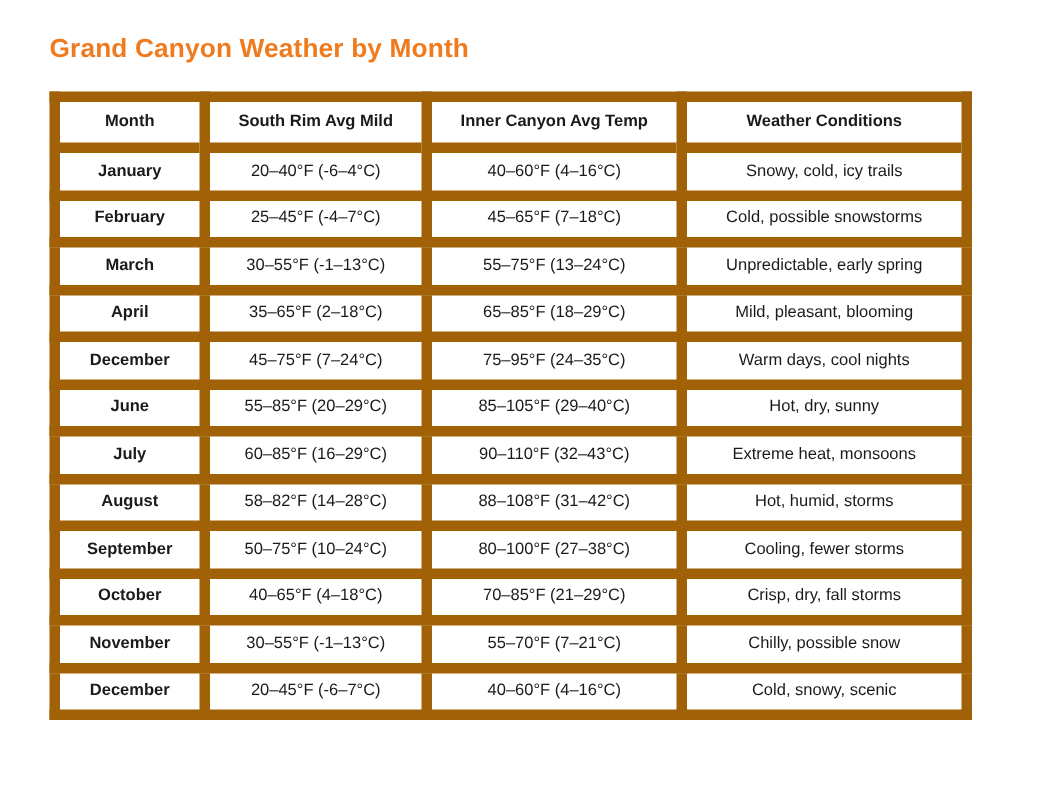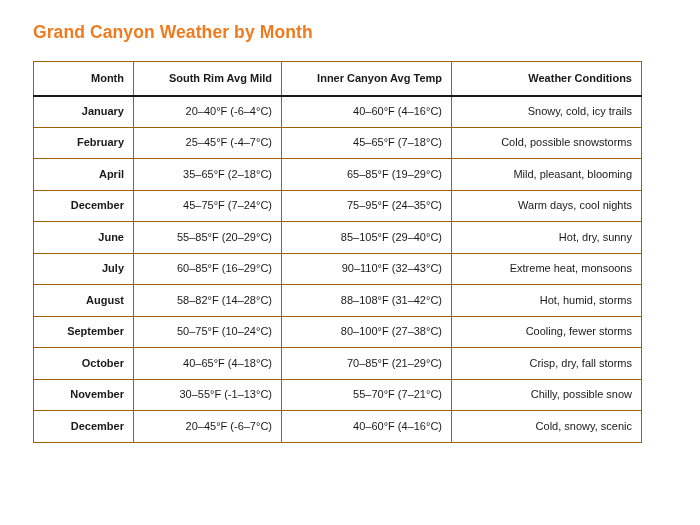--- a/index.html
+++ b/index.html
@@ -30,22 +30,22 @@
     letter-spacing: 0.1px;
   }
   table.weather-table {
     border-collapse: collapse;
     width: 608px;
     table-layout: fixed;
     background: #ffffff;
   }
   table.weather-table th,
   table.weather-table td {
-    border: 1px solid #a16207;
-    text-align: right;
+    border: 7px solid #a16207;
+    text-align: center;
     vertical-align: middle;
     font-size: 11px;
     padding: 0 9px;
     height: 31.5px;
     box-sizing: border-box;
     line-height: 1.2;
   }
   table.weather-table thead th {
     font-weight: bold;
     font-size: 11px;
@@ -89,23 +89,29 @@
         <td>40–60°F (4–16°C)</td>
         <td>Snowy, cold, icy trails</td>
       </tr>
       <tr>
         <td class="month-cell">February</td>
         <td>25–45°F (-4–7°C)</td>
         <td>45–65°F (7–18°C)</td>
         <td>Cold, possible snowstorms</td>
       </tr>
       <tr>
+        <td class="month-cell">March</td>
+        <td>30–55°F (-1–13°C)</td>
+        <td>55–75°F (13–24°C)</td>
+        <td>Unpredictable, early spring</td>
+      </tr>
+      <tr>
         <td class="month-cell">April</td>
         <td>35–65°F (2–18°C)</td>
-        <td>65–85°F (19–29°C)</td>
+        <td>65–85°F (18–29°C)</td>
         <td>Mild, pleasant, blooming</td>
       </tr>
       <tr>
         <td class="month-cell">December</td>
         <td>45–75°F (7–24°C)</td>
         <td>75–95°F (24–35°C)</td>
         <td>Warm days, cool nights</td>
       </tr>
       <tr>
         <td class="month-cell">June</td>

